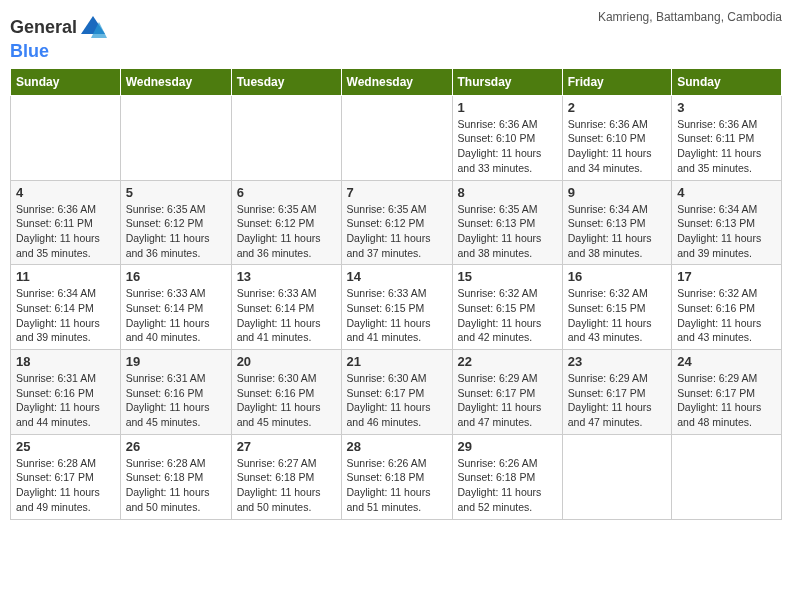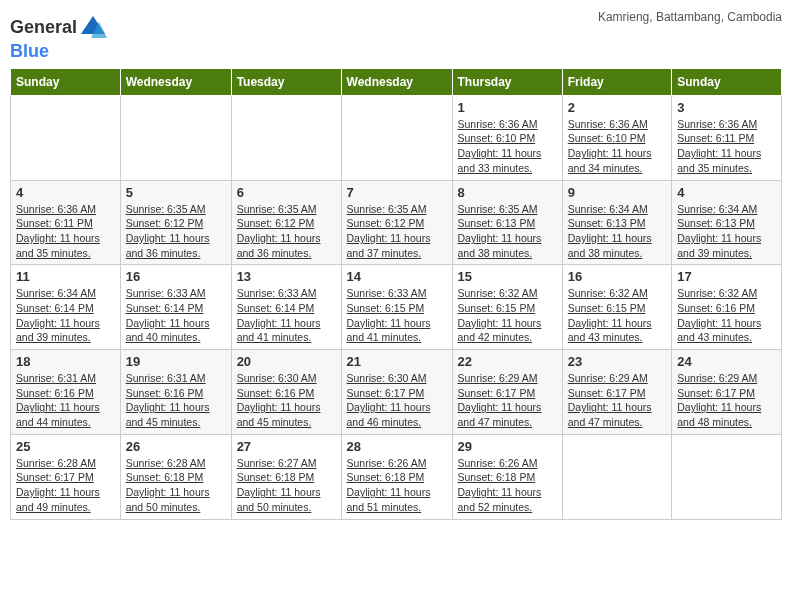--- a/index.html
+++ b/index.html
@@ -79,21 +79,20 @@
     .day-number {
       font-size: 13px;
       font-weight: bold;
       color: #333;
       margin-bottom: 2px;
     }
     .day-info {
       color: #333;
       font-size: 10.5px;
       line-height: 1.4;
-      text-decoration: underline;
     }
     td.empty {
       background: #fff;
     }
     tbody tr:nth-child(even) td.empty {
       background: #f7f7f7;
     }
   </style>
 </head>
 <body>

